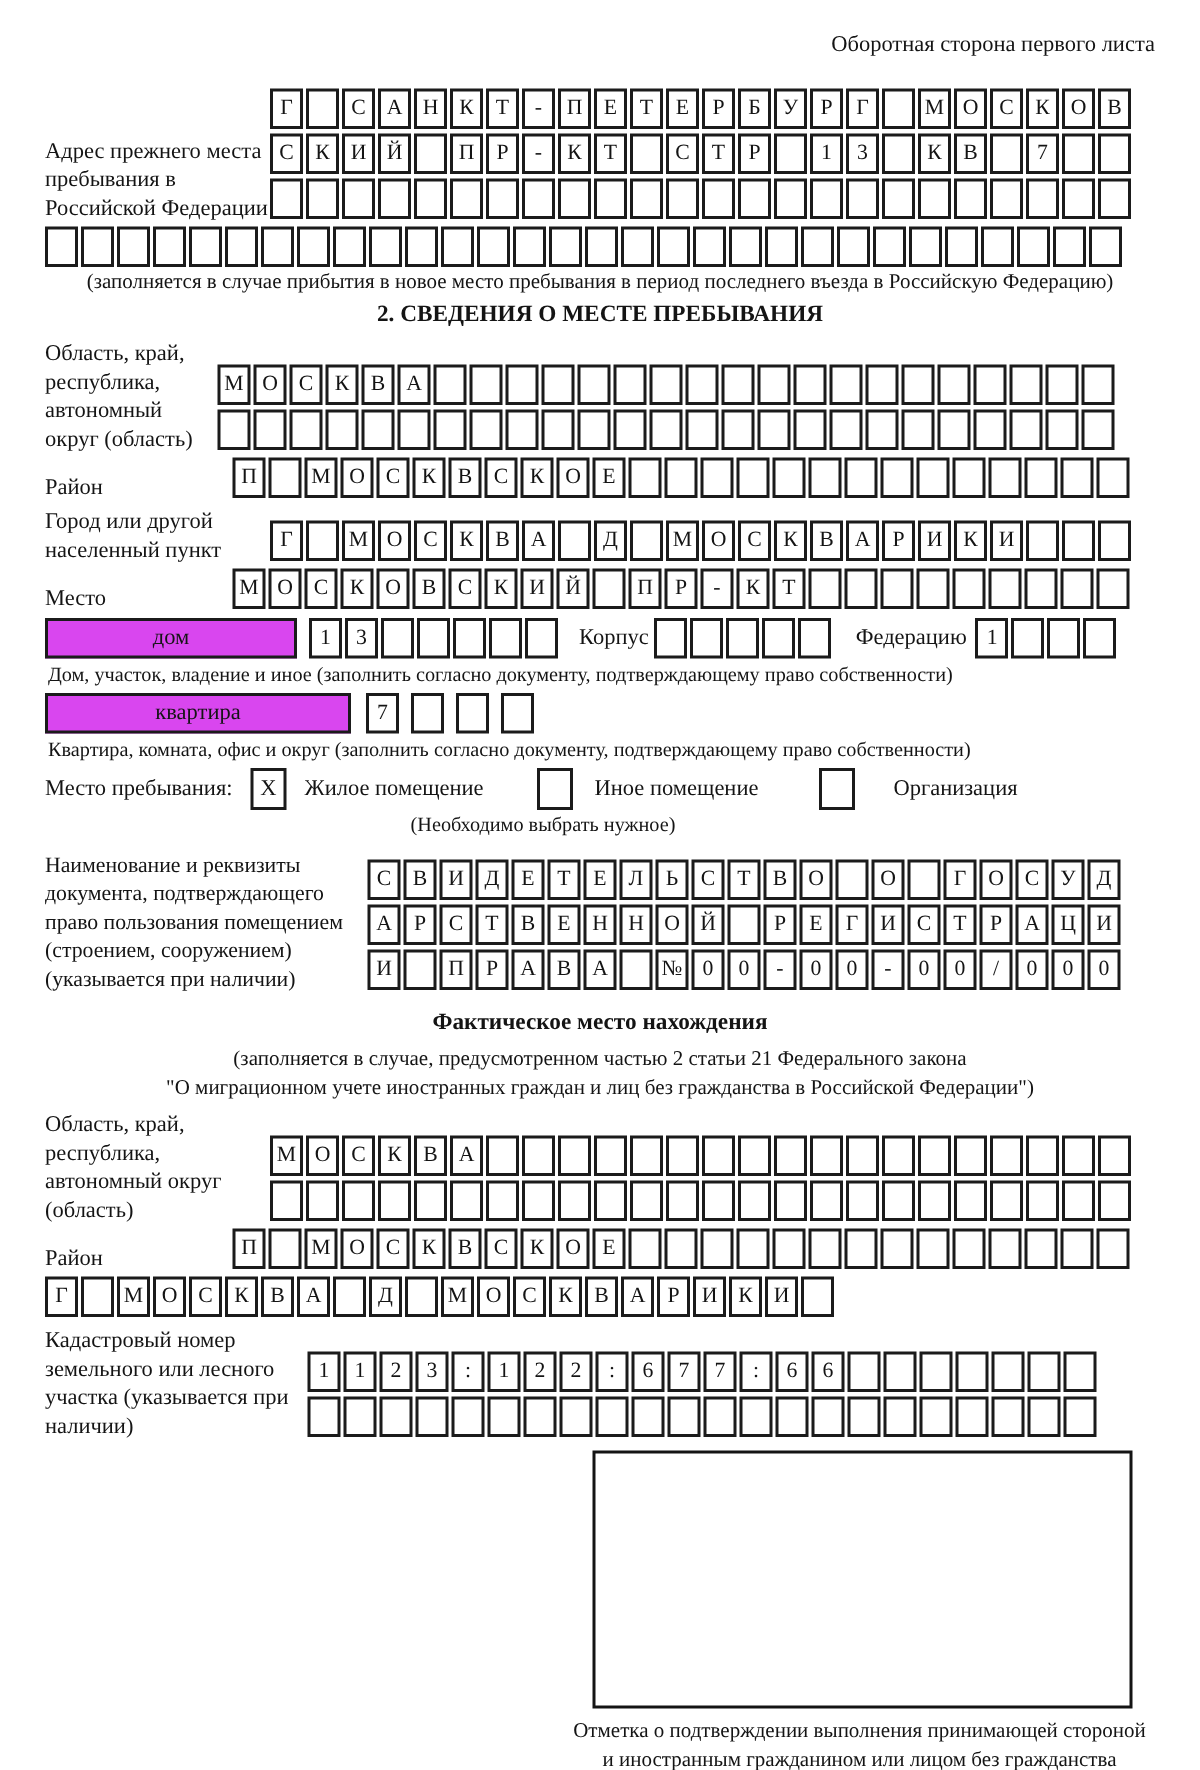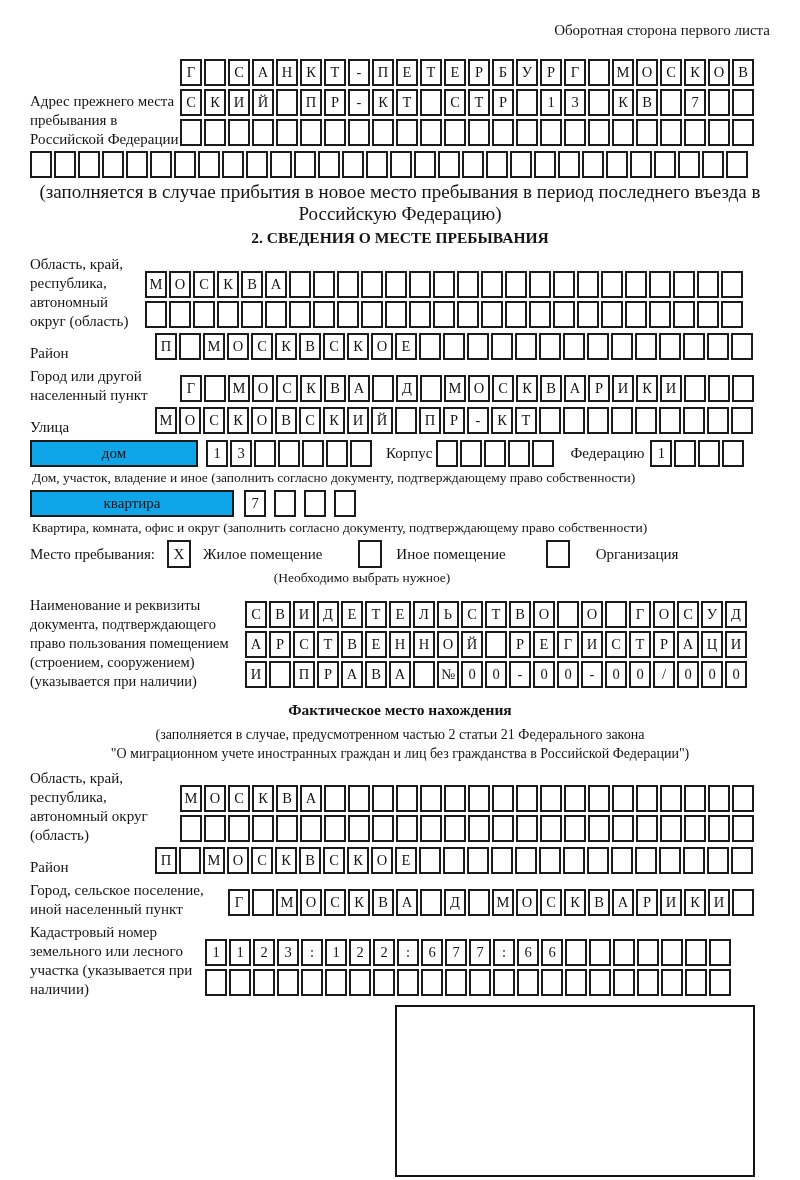--- a/index.html
+++ b/index.html
@@ -17,25 +17,25 @@
   .cellrow { display:flex; margin-bottom:3px; }
   .cell {
     flex:0 0 18px; width:18px; height:23px; border:2px solid #1b1b1b;
     margin-right:2px; display:flex; align-items:center; justify-content:center;
     font-size:14.5px; background:#fff;
   }
   .cell.sp { margin-right:8px; }
 
   .longbox {
     border:2px solid #1b1b1b; height:23px; display:flex; align-items:center;
-    justify-content:center; font-size:15px; background:#0ea5e9;
+    justify-content:center; font-size:15px; background:#d946ef;
   }
   .inline-lbl { font-size:15px; line-height:27px; white-space:nowrap; }
 
-  .caption { font-size:19px; text-align:center; margin:1px 0 3px 0; }
+  .caption { font-size:14px; text-align:center; margin:1px 0 3px 0; }
   .caption-left { font-size:13.5px; text-align:left; margin:1px 0 4px 2px; }
 
   .sect-title { text-align:center; font-weight:bold; font-size:15.5px; margin:4px 0 6px 0; }
   .subtitle { text-align:center; font-size:14px; line-height:19px; }
 
   .chk {
     flex:0 0 20px; width:20px; height:24px; border:2px solid #1b1b1b;
     display:flex; align-items:center; justify-content:center; font-size:15px;
   }
   .stay-row { display:flex; align-items:center; margin-top:0; }
@@ -290,21 +290,21 @@
         <span class="cell">И</span>
         <span class="cell">К</span>
         <span class="cell">И</span>
         <span class="cell"></span>
         <span class="cell"></span>
         <span class="cell"></span>
       </div>
   </div>
 
   <div class="field mb2">
-    <div class="label" style="flex:0 0 125px">Улица</div>
+    <div class="label" style="flex:0 0 125px">Место</div>
     <div class="cellrow">
         <span class="cell">М</span>
         <span class="cell">О</span>
         <span class="cell">С</span>
         <span class="cell">К</span>
         <span class="cell">О</span>
         <span class="cell">В</span>
         <span class="cell">С</span>
         <span class="cell">К</span>
         <span class="cell">И</span>
@@ -540,21 +540,20 @@
         <span class="cell"></span>
         <span class="cell"></span>
         <span class="cell"></span>
         <span class="cell"></span>
         <span class="cell"></span>
         <span class="cell"></span>
       </div>
   </div>
 
   <div class="field mb2">
-    <div class="label" style="flex:0 0 198px">Город, сельское поселение, иной населенный пункт</div>
     <div class="cellrow">
         <span class="cell">Г</span>
         <span class="cell"></span>
         <span class="cell">М</span>
         <span class="cell">О</span>
         <span class="cell">С</span>
         <span class="cell">К</span>
         <span class="cell">В</span>
         <span class="cell">А</span>
         <span class="cell"></span>

